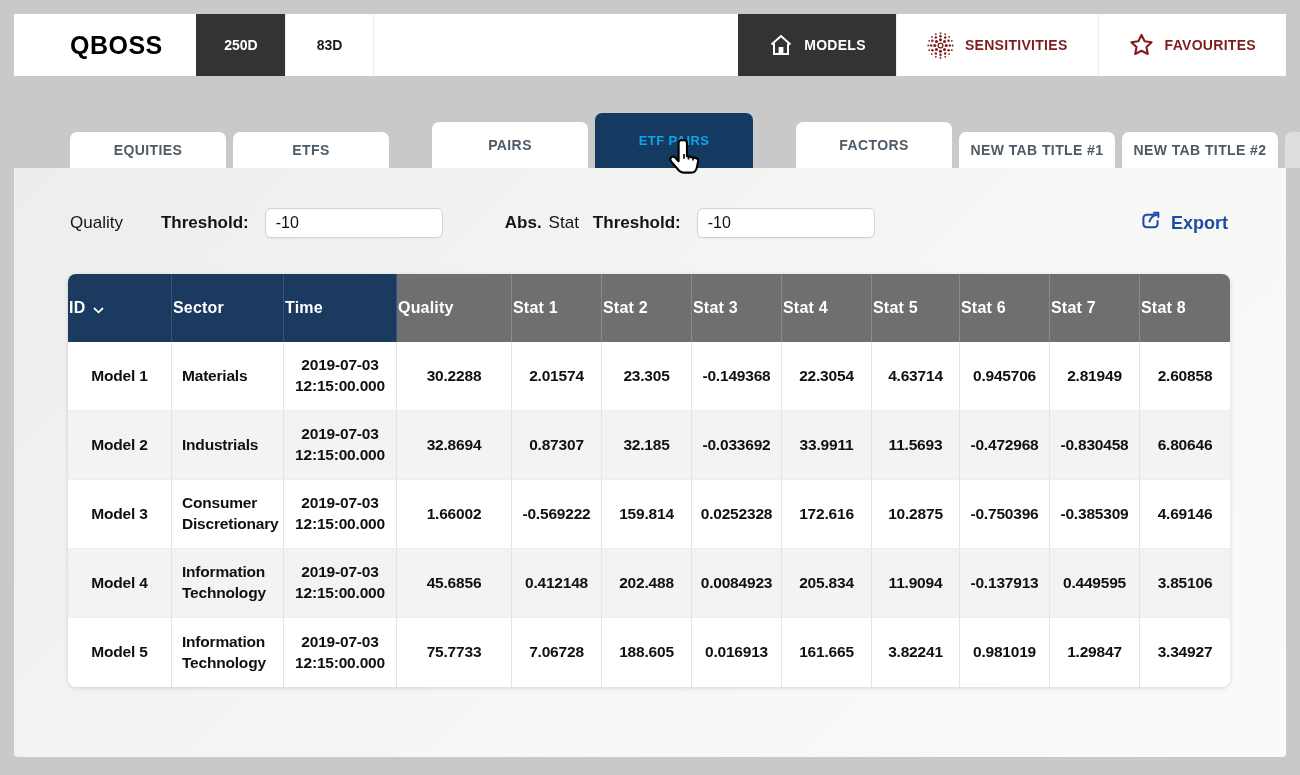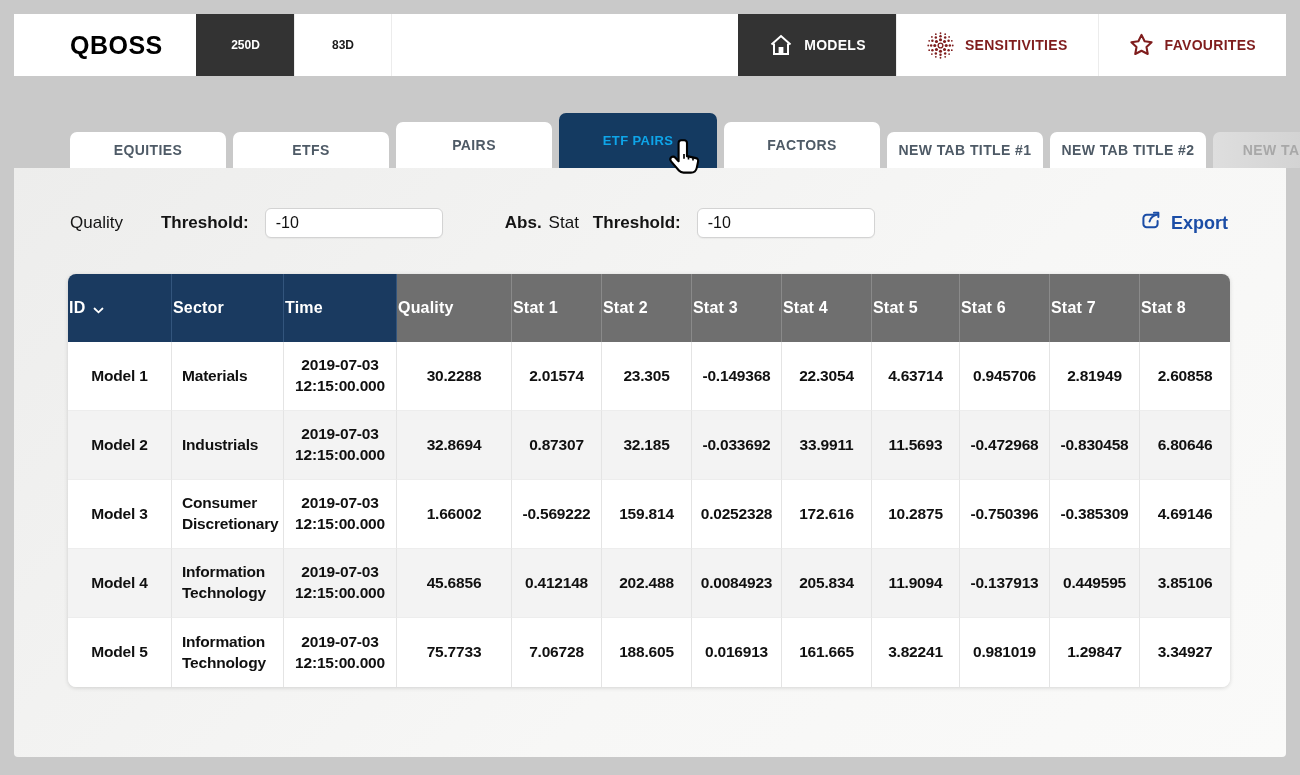--- a/index.html
+++ b/index.html
@@ -15,22 +15,22 @@
   .topbar {
     position:absolute; left:14px; top:14px; width:1272px; height:62px;
     background:#ffffff; display:flex; align-items:stretch;
   }
   .brand {
     width:182px; display:flex; align-items:center; padding-left:56px;
     font-size:25px; font-weight:bold; color:#000; letter-spacing:0.5px;
   }
   .period-group { display:flex; }
   .pbtn {
-    width:98px; display:flex; align-items:center; justify-content:center;
-    font-size:12px; font-weight:bold; color:#1a1a1a;
+    width:89px; display:flex; align-items:center; justify-content:center;
+    font-size:14px; font-weight:bold; color:#1a1a1a;
     border-left:1px solid #ececec; cursor:pointer;
   }
   .pbtn:last-child { border-right:1px solid #ececec; }
   .pbtn.active { background:#333333; color:#fff; border-color:#333333; }
   .main-nav { margin-left:auto; display:flex; }
   .navbtn {
     display:flex; align-items:center; gap:11px; padding:0 30px;
     font-size:14px; font-weight:bold; color:#7f1d1d; letter-spacing:0.3px;
     border-left:1px solid #ececec; cursor:pointer;
   }
@@ -42,21 +42,21 @@
     position:absolute; left:70px; top:76px; right:0; height:92px;
     display:flex; align-items:flex-end; gap:7px; overflow:hidden;
   }
   .tab {
     flex:none; width:156px; height:36px;
     display:flex; align-items:center; justify-content:center;
     background:#ffffff; color:#4e5a66;
     font-size:14px; font-weight:bold; letter-spacing:0.4px;
     border-radius:7px 7px 0 0; cursor:pointer; white-space:nowrap;
   }
-  .tab.raised { height:46px; }
+  .tab.raised { height:46px;margin-left:36px; }
   .tab.active { height:55px; width:158px; background:#143a61; color:#0ea5e9; font-size:13px; }
   .tab.disabled {
     width:140px;
     background:linear-gradient(to right,#dedede,#cdcdcd);
     color:#a8a8a8;
   }
 
   
   .cursor { position:absolute; left:666px; top:138px; z-index:50; pointer-events:none; }
 

